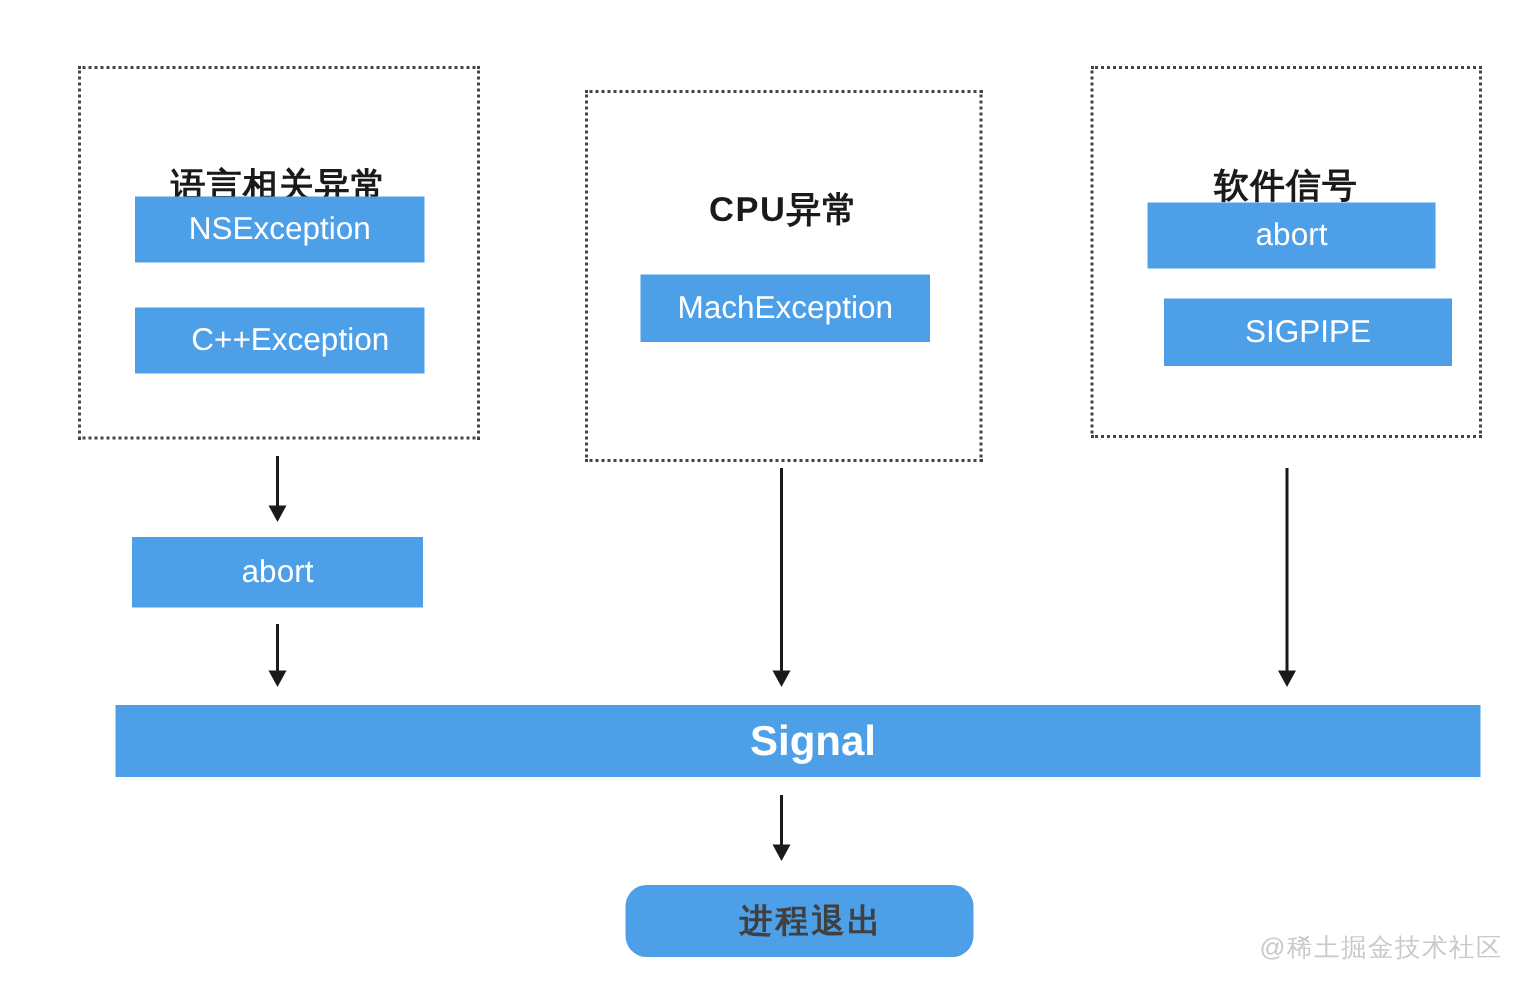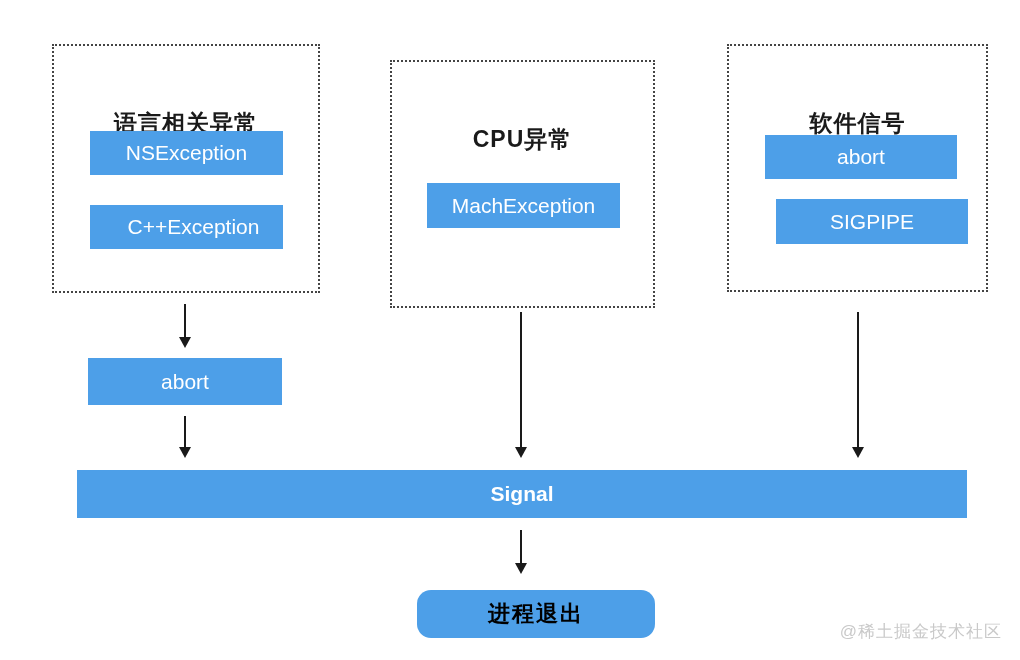--- a/index.html
+++ b/index.html
@@ -47,38 +47,40 @@
     position: absolute;
     left: 77px;
     top: 470px;
     width: 890px;
     height: 48px;
     background: #4D9FE8;
     color: #ffffff;
     display: flex;
     align-items: center;
     justify-content: center;
-    font-size: 21px;
+    font-size: 28px;
     font-weight: bold;
+    padding-left: 20px;
   }
   .exit-node {
     position: absolute;
     left: 417px;
     top: 590px;
-    width: 238px;
+    width: 216px;
     height: 48px;
     background: #4D9FE8;
     border-radius: 14px;
-    color: #000000;
+    color: #404040;
     display: flex;
     align-items: center;
     justify-content: center;
     font-size: 22px;
     font-weight: bold;
     letter-spacing: 2px;
+    padding-left: 16px;
   }
   
   .arrow {
     position: absolute;
     width: 2px;
     background: #1a1a1a;
   }
   .arrow::after {
     content: "";
     position: absolute;

